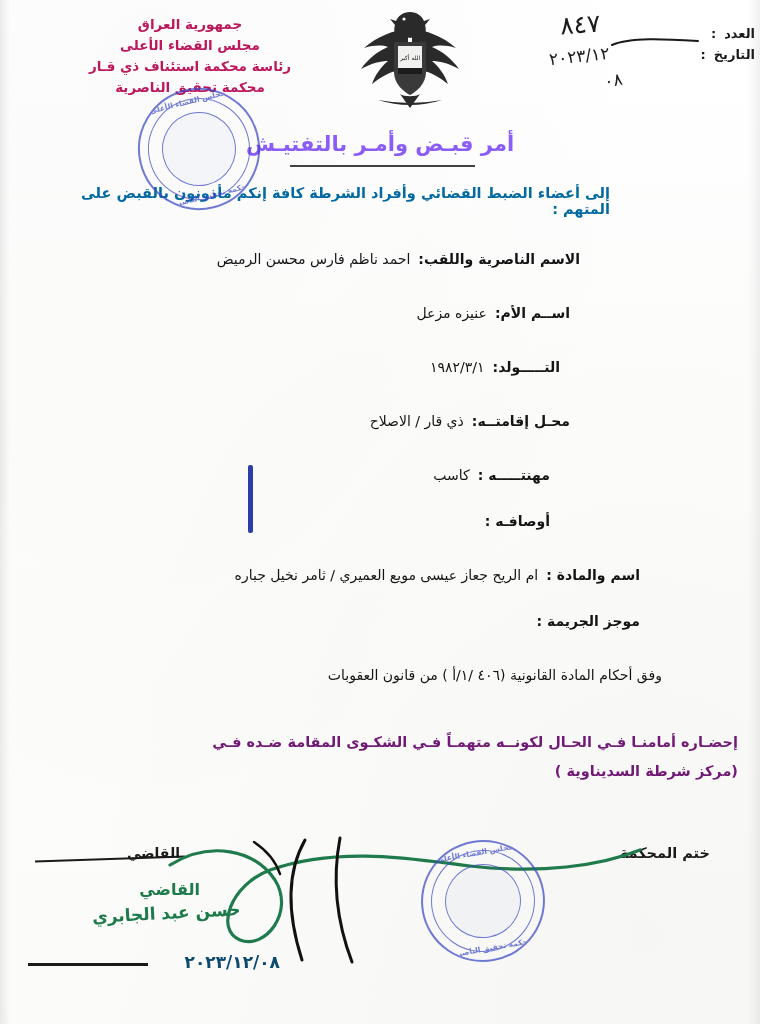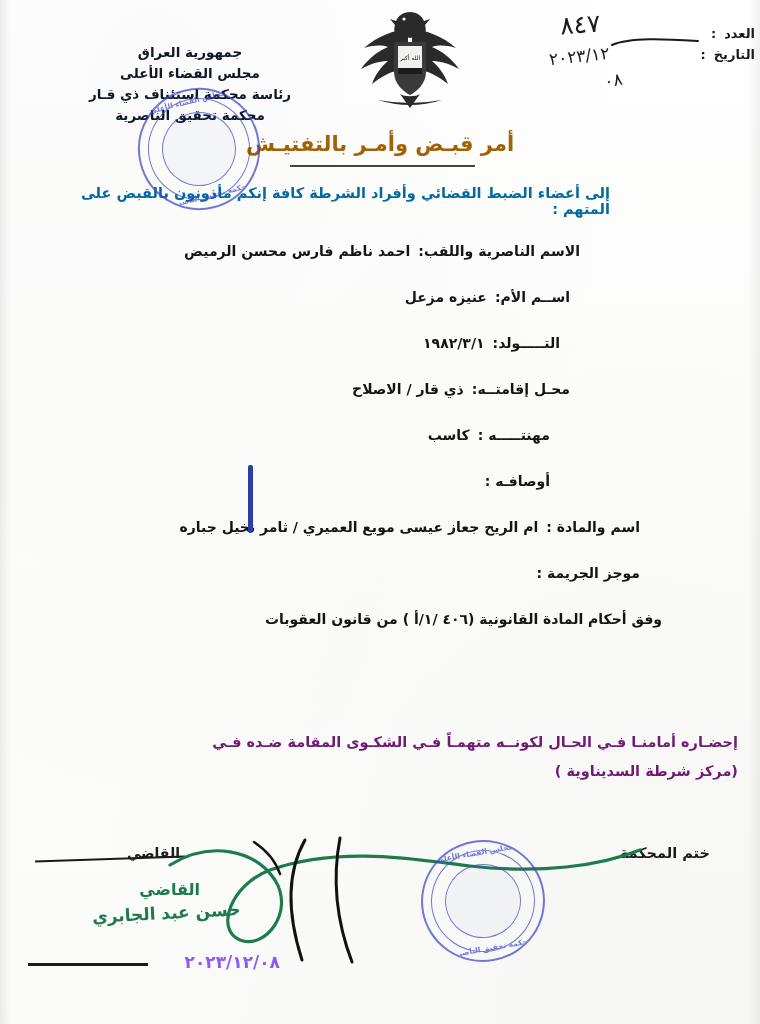--- a/index.html
+++ b/index.html
@@ -46,23 +46,22 @@
   }
   .header-titles {
     position: absolute;
     right: 430px;
     top: 6px;
     text-align: center;
     width: 280px;
     line-height: 1.55;
     font-size: 13.5px;
     font-weight: 700;
-    color: #0f172a;
+    color: #be185d;
     letter-spacing: 0.2px;
-    margin-top: 28px;
   }
   .header-titles div { white-space: nowrap; }
 
   .emblem {
     position: absolute;
     right: 290px;
     top: 0px;
     width: 120px;
     height: 104px;
   }
@@ -123,21 +122,21 @@
   
   .doc-title {
     position: absolute;
     top: 132px;
     left: 0;
     right: 0;
     text-align: center;
     font-size: 21px;
     font-weight: 700;
     letter-spacing: 1px;
-    color: #a16207;
+    color: #8b5cf6;
   }
 
   .title-underline {
     position: absolute;
     top: 165px;
     left: 290px;
     width: 185px;
     height: 2px;
     background: #222;
     opacity: 0.85;
@@ -166,21 +165,22 @@
     align-items: baseline;
     font-size: 14px;
     font-weight: 700;
     color: #141414;
     margin-bottom: 30px;
     white-space: nowrap;
   }
   .field-label { }
   .field-value {
     margin-right: 8px;
-    font-weight: 700;
+    font-weight: 400;
+    margin-top: 8px;
   }
   .r-indent-1 { padding-right: 90px; }
   .r-indent-2 { padding-right: 100px; }
   .r-indent-3 { padding-right: 110px; }
   .r-indent-4 { padding-right: 100px; }
   .r-indent-5 { padding-right: 120px; }
   .r-indent-6 { padding-right: 120px; }
   .r-indent-7 { padding-right: 30px; }
   .r-indent-8 { padding-right: 30px; }
   .r-indent-9 { padding-right: 0px; }
@@ -241,21 +241,21 @@
     color: #1d7a4a;
     transform: rotate(-3deg);
     font-family: "DejaVu Sans", sans-serif;
   }
   .judge-date {
     position: absolute;
     top: 952px;
     right: 480px;
     font-size: 17px;
     font-weight: 700;
-    color: #8b5cf6;
+    color: #0c4a6e;
     letter-spacing: 1px;
     font-family: "DejaVu Sans", sans-serif;
   }
 
   
   .stamp {
     position: absolute;
     border: 2.5px solid #3b49c4;
     border-radius: 50%;
     opacity: 0.72;

